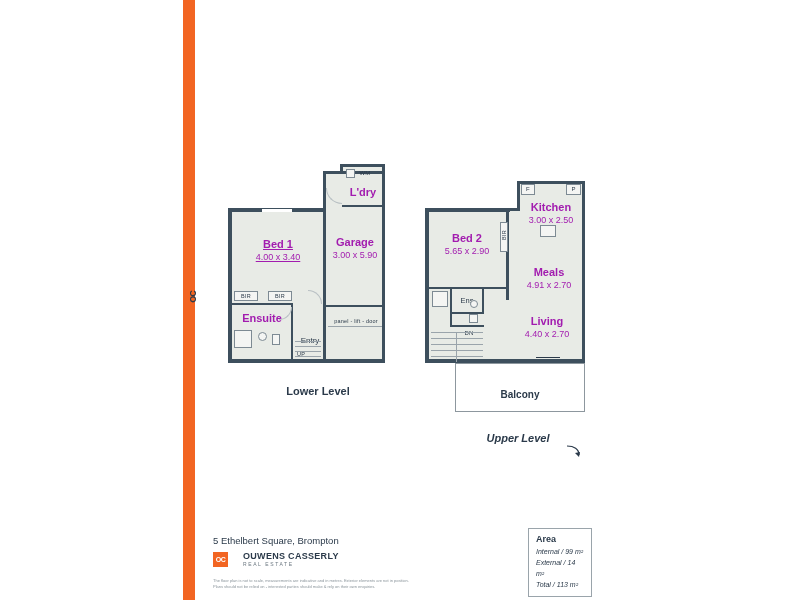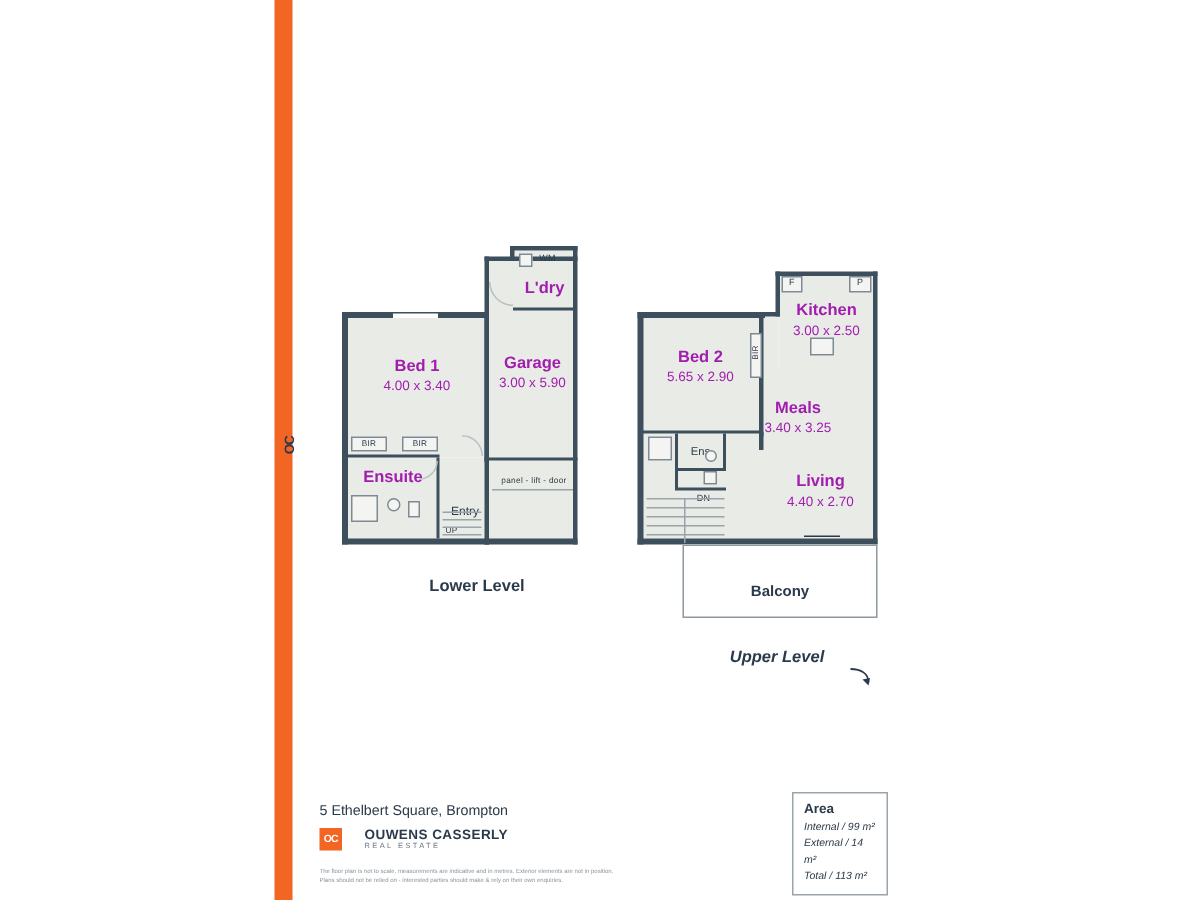--- a/index.html
+++ b/index.html
@@ -222,21 +222,21 @@
   <div class="wall" style="left:382px; top:164px; width:3px; height:199px;"></div>
   <div class="wall" style="left:323px; top:171px; width:62px; height:3px;"></div>
   <div class="wall" style="left:323px; top:171px; width:3px; height:137px;"></div>
   <div class="wall" style="left:340px; top:164px; width:45px; height:3px;"></div>
   <div class="wall" style="left:340px; top:164px; width:3px; height:10px;"></div>
   <div class="wall" style="left:342px; top:205px; width:41px; height:2px;"></div>
   <div class="wall" style="left:231px; top:303px; width:62px; height:2px;"></div>
   <div class="wall" style="left:291px; top:305px; width:2px; height:54px;"></div>
   <div class="wall" style="left:323px; top:359px; width:62px; height:4px;"></div>
 
-  <div class="label" style="left:239px; top:238px; width:78px;">
+  <div class="label" style="left:239px; top:238px; width:78px;text-decoration:underline;">
     <span class="rname">Bed 1</span>
     <span class="rdim">4.00 x 3.40</span>
   </div>
 
   <div class="label" style="left:326px; top:236px; width:58px;">
     <span class="rname">Garage</span>
     <span class="rdim">3.00 x 5.90</span>
   </div>
 
   <div class="label" style="left:344px; top:186px; width:38px;">
@@ -310,23 +310,23 @@
   <div class="label" style="left:430px; top:232px; width:74px;">
     <span class="rname">Bed 2</span>
     <span class="rdim">5.65 x 2.90</span>
   </div>
 
   <div class="label" style="left:519px; top:201px; width:64px;">
     <span class="rname">Kitchen</span>
     <span class="rdim">3.00 x 2.50</span>
   </div>
 
-  <div class="label" style="left:496px; top:266px; width:72px;">
+  <div class="label" style="left:513px; top:266px; width:72px;">
     <span class="rname">Meals</span>
-    <span class="rdim">3.40 x 3.25</span>
+    <span class="rdim">4.91 x 2.70</span>
   </div>
 
   <div class="label" style="left:511px; top:315px; width:72px;">
     <span class="rname">Living</span>
     <span class="rdim">4.40 x 2.70</span>
   </div>
 
   <div class="small-label" style="left:452px; top:296px; width:30px; font-size:7.5px;">
     <span>Ens</span>
   </div>

